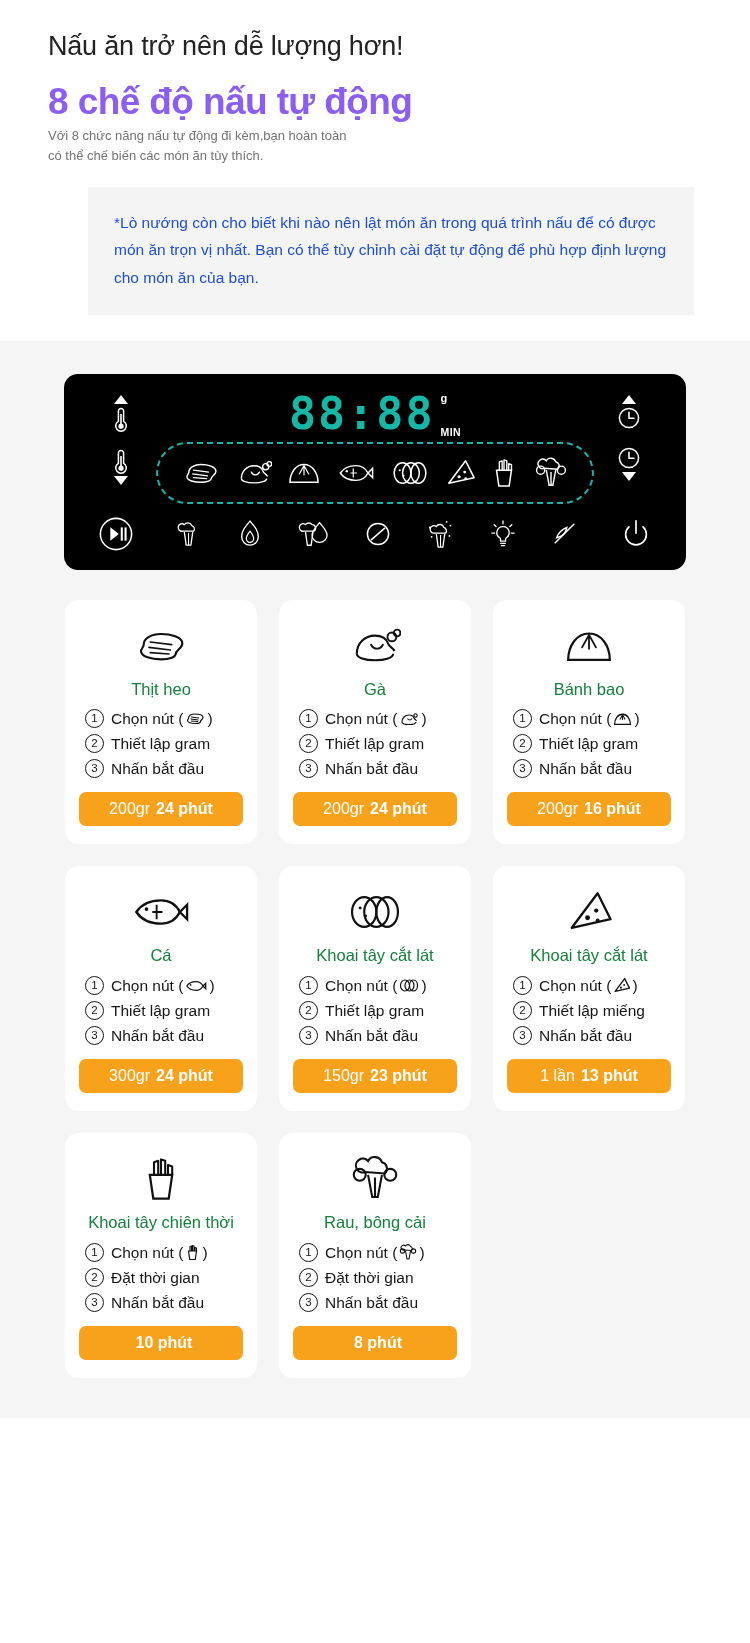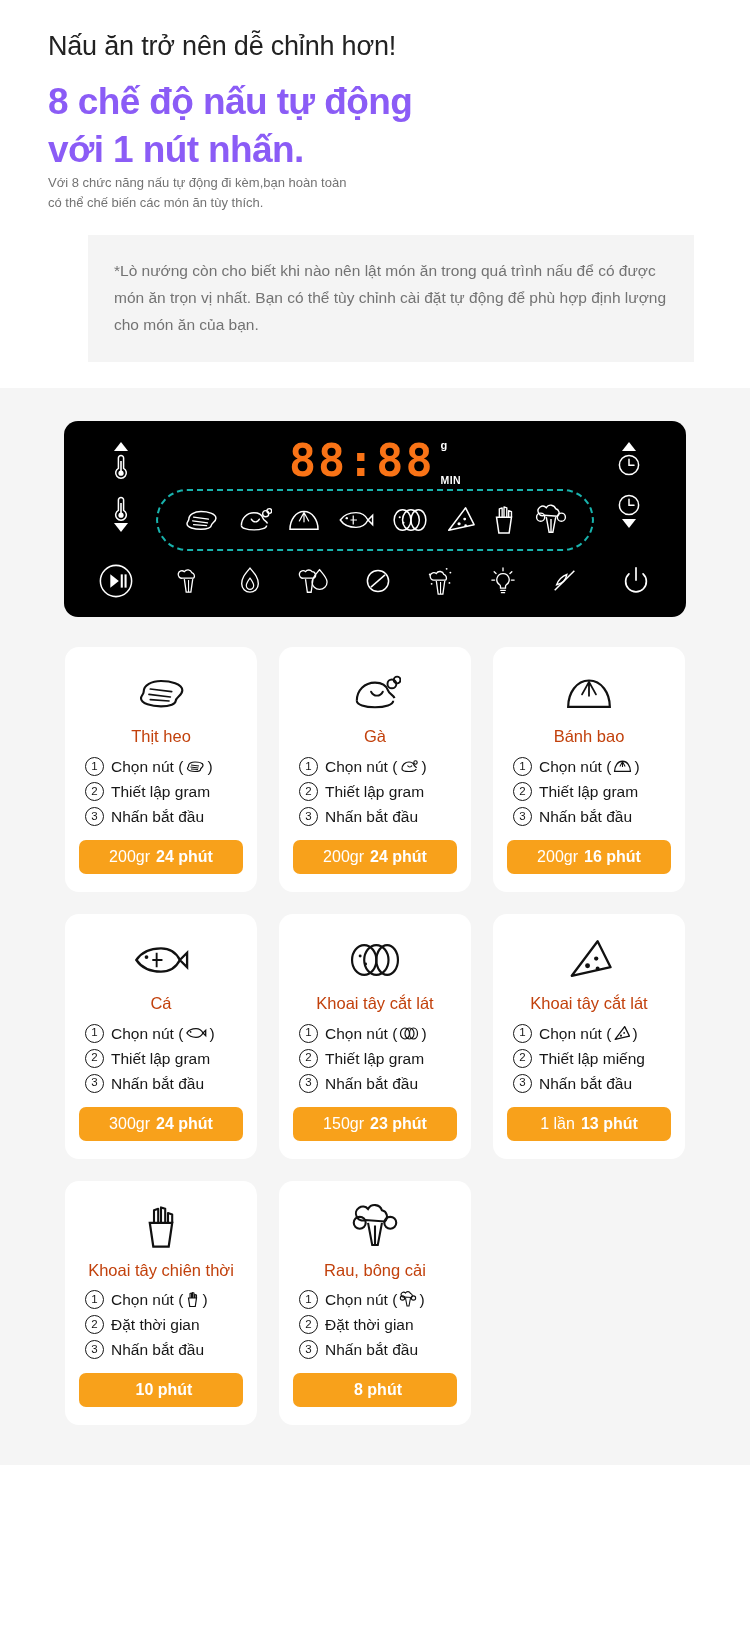--- a/index.html
+++ b/index.html
@@ -42,21 +42,21 @@
   .note-wrap { padding: 22px 48px 0 48px; background:#ffffff; }
   .note {
     background: #f4f4f4;
     padding: 22px 26px 24px 26px;
     margin-left: 40px;
     margin-right: 8px;
   }
   .note p {
     font-size: 15.5px;
     line-height: 1.75;
-    color: #737373;
+    color: #1d4ed8;
     font-weight: 400;
   }
 
   
   .grey-section {
     background: #f5f5f5;
     margin-top: 26px;
     padding: 33px 0 40px 0;
   }
 
@@ -89,21 +89,21 @@
     display: flex;
     align-items: flex-start;
     justify-content: center;
     flex: 1;
     padding-top: 2px;
   }
   .seg {
     font-family: "DejaVu Sans Mono", monospace;
     font-size: 45px;
     letter-spacing: 2px;
-    color: #f97316;
+    color: #14b8a6;
     line-height: 0.98;
     font-weight: 700;
   }
   .seg-units {
     display: flex;
     flex-direction: column;
     justify-content: space-between;
     height: 46px;
     margin-left: 6px;
     padding-top: 1px;
@@ -162,21 +162,21 @@
     border-radius: 14px;
     padding: 18px 14px 18px 14px;
     display: flex;
     flex-direction: column;
     align-items: center;
   }
   .card-icon { height: 56px; display:flex; align-items:center; justify-content:center; }
   .card-title {
     font-size: 16.5px;
     font-weight: 400;
-    color: #c2410c;
+    color: #15803d;
     margin-top: 6px;
     text-align: center;
     line-height: 1.2;
     white-space: nowrap;
   }
   .steps { margin-top: 10px; display: flex; flex-direction: column; gap: 6px; width: 100%; align-items: flex-start; padding-left: 6px; }
   .step { display: flex; align-items: center; gap: 7px; font-size: 15.5px; color: #171717; line-height: 1.1; }
   .step-num {
     width: 19px; height: 19px; min-width:19px;
     border: 1.3px solid #171717;
@@ -200,24 +200,23 @@
     font-size: 16px;
   }
   .badge .qty { font-weight: 400; }
   .badge .time { font-weight: 700; }
   .card-row.row-3 { justify-content: flex-start; }
 </style>
 </head>
 <body>
 
 <section class="hero">
-  <div class="hero-kicker">Nấu ăn trở nên dễ chỉnh hơn!</div>
+  <div class="hero-kicker">Nấu ăn trở nên dễ lượng hơn!</div>
   <h1 class="hero-title">
     <span class="l1">8 chế độ nấu tự động</span>
-    <span class="l2">với 1 nút nhấn.</span>
   </h1>
   <p class="hero-sub">
     <span class="l1">Với 8 chức năng nấu tự động đi kèm,bạn hoàn toàn</span>
     <span class="l2">có thể chế biến các món ăn tùy thích.</span>
   </p>
 </section>
 
 <section class="note-wrap">
   <div class="note">
     <p>*Lò nướng còn cho biết khi nào nên lật món ăn trong quá trình nấu để có được món ăn trọn vị nhất. Bạn có thể tùy chỉnh cài đặt tự động để phù hợp định lượng  cho món ăn của bạn.</p>

